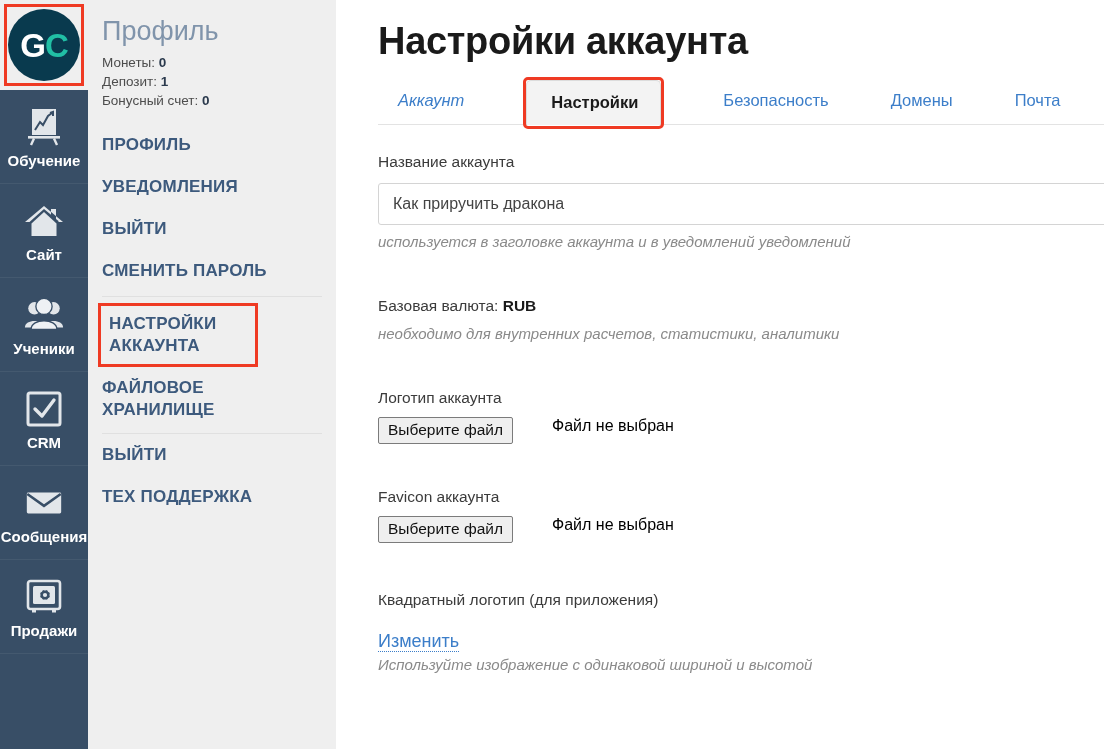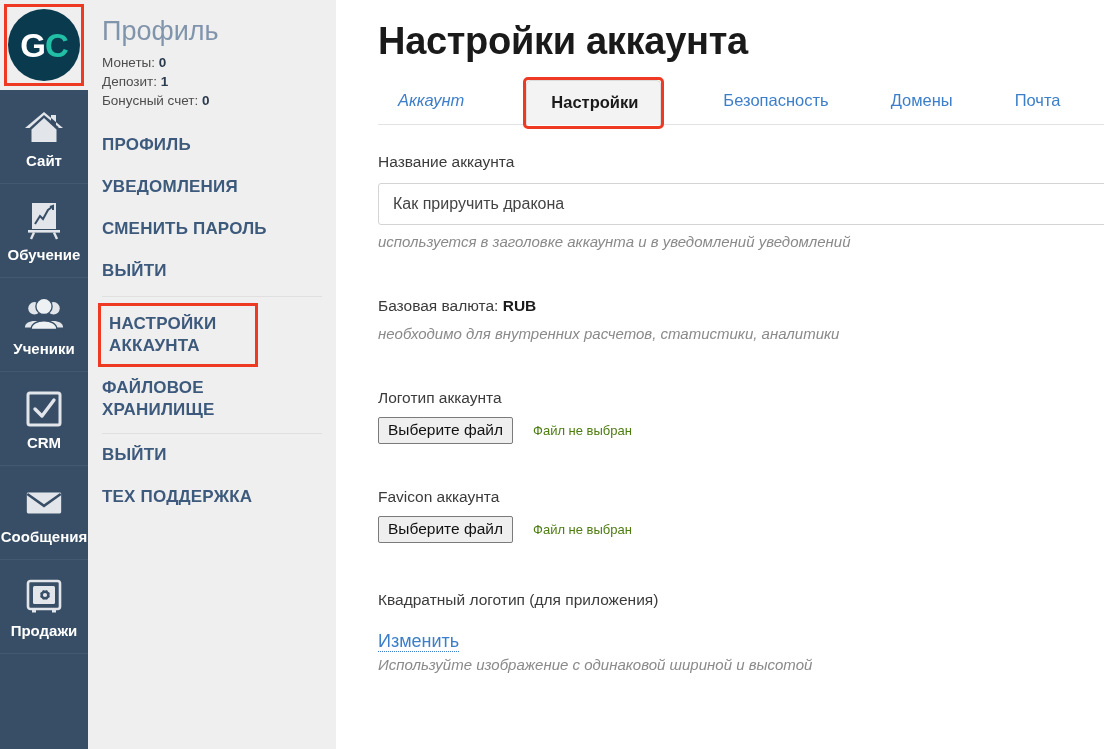--- a/index.html
+++ b/index.html
@@ -152,32 +152,32 @@
     border: 1px solid #d4d4d4;
     border-radius: 3px;
     padding: 0 14px;
     font-size: 16px; color: #444444;
     font-family: "Liberation Sans", sans-serif;
     background: #ffffff;
     outline: none;
   }
   .spacer-lg { height: 42px; }
 
-  .filerow { display: flex; align-items: center; margin-top: 8px; }
+  .filerow { display: flex; align-items: flex-start; margin-top: 8px; gap: 30px; }
   .filebtn {
     font-size: 15.5px; color: #111111;
     background: #efefef;
     border: 1px solid #7b7b7b;
     border-radius: 2px;
     padding: 2px 9px 3px 9px;
     font-family: "Liberation Sans", sans-serif;
     line-height: 20px;
     cursor: pointer;
   }
-  .filetxt { font-size: 13px; color: #4d7c0f; margin-left: 20px; }
+  .filetxt { font-size: 16px; color: #000000; margin-left: 9px; }
 
   .linkchange {
     font-size: 18px; color: #3c7ec9;
     border-bottom: 1px dotted #3c7ec9;
     display: inline-block; line-height: 20px;
     margin-top: 20px; cursor: pointer;
   }
 </style>
 </head>
 <body>
@@ -185,43 +185,43 @@
 <div id="app">
 
   <nav class="rail">
 
     <div class="rail-logo">
       <div class="logo-hl"></div>
       <div class="logo-disc">
         <span class="logo-g">G</span>
           <span class="logo-c">C</span>
       </div>
-    </div>
-
-    <div class="rail-item">
-      <span class="rail-ico">
-        <svg width="42" height="36" viewBox="0 0 42 36">
-            <path d="M21 3 L40 19 L35.5 19 L35.5 18 L33 16 L33 6 L28 6 L28 11.8 L21 6 L6.5 19 L2 19 Z" fill="#e2e6ea"></path>
-            <path d="M21 9 L33.5 20.5 L33.5 33 L8.5 33 L8.5 20.5 Z" fill="#e2e6ea"></path>
-          </svg>
-      </span>
-      <span class="rail-label">Сайт</span>
     </div>
 
     <div class="rail-item">
       <span class="rail-ico">
         <svg width="42" height="40" viewBox="0 0 42 40">
             <rect x="9" y="2" width="24" height="26" fill="#e2e6ea"></rect>
             <path d="M12 23 L17 15 L20 18 L25 9 L29 6" stroke="#384e66" stroke-width="2" fill="none"></path>
             <path d="M27 6 L30 5 L30 9" stroke="#384e66" stroke-width="2" fill="none"></path>
             <rect x="5" y="29" width="32" height="2.6" fill="#e2e6ea"></rect>
             <path d="M11 31.5 L8 38 M31 31.5 L34 38" stroke="#e2e6ea" stroke-width="2.4"></path>
           </svg>
       </span>
       <span class="rail-label">Обучение</span>
+    </div>
+
+    <div class="rail-item">
+      <span class="rail-ico">
+        <svg width="42" height="36" viewBox="0 0 42 36">
+            <path d="M21 3 L40 19 L35.5 19 L35.5 18 L33 16 L33 6 L28 6 L28 11.8 L21 6 L6.5 19 L2 19 Z" fill="#e2e6ea"></path>
+            <path d="M21 9 L33.5 20.5 L33.5 33 L8.5 33 L8.5 20.5 Z" fill="#e2e6ea"></path>
+          </svg>
+      </span>
+      <span class="rail-label">Сайт</span>
     </div>
 
     <div class="rail-item">
       <span class="rail-ico">
         <svg width="44" height="34" viewBox="0 0 44 34">
             <circle cx="12" cy="10" r="6.5" fill="#e2e6ea"></circle>
             <path d="M2 30 C2 21 22 21 22 30 Z" fill="#e2e6ea"></path>
             <circle cx="32" cy="10" r="6.5" fill="#e2e6ea"></circle>
             <path d="M22 30 C22 21 42 21 42 30 Z" fill="#e2e6ea"></path>
             <circle cx="22" cy="8" r="8.5" fill="#eef1f4" stroke="#384e66" stroke-width="1.4"></circle>
@@ -282,22 +282,22 @@
       <b>1</b>
     </div>
     <div class="stat">
       <span>Бонусный счет:</span>
       <b>0</b>
     </div>
 
     <div class="pmenu">
       <div class="pmenu-item">ПРОФИЛЬ</div>
       <div class="pmenu-item">УВЕДОМЛЕНИЯ</div>
+      <div class="pmenu-item">ВЫЙТИ</div>
       <div class="pmenu-item">СМЕНИТЬ ПАРОЛЬ</div>
-      <div class="pmenu-item">ВЫЙТИ</div>
       <div style="border-top:1px solid #e0e0e0; margin:4px 14px 0 0;"></div>
       <div style="padding-top:6px;">
         <div class="pmenu-item hl" style="width:160px;">НАСТРОЙКИ АККАУНТА</div>
       </div>
       <div class="pmenu-item" style="width:160px;">ФАЙЛОВОЕ ХРАНИЛИЩЕ</div>
       <div style="border-top:1px solid #e0e0e0; margin:2px 14px 0 0;"></div>
       <div class="pmenu-item">ВЫЙТИ</div>
       <div class="pmenu-item">ТЕХ ПОДДЕРЖКА</div>
     </div>
   </aside>

